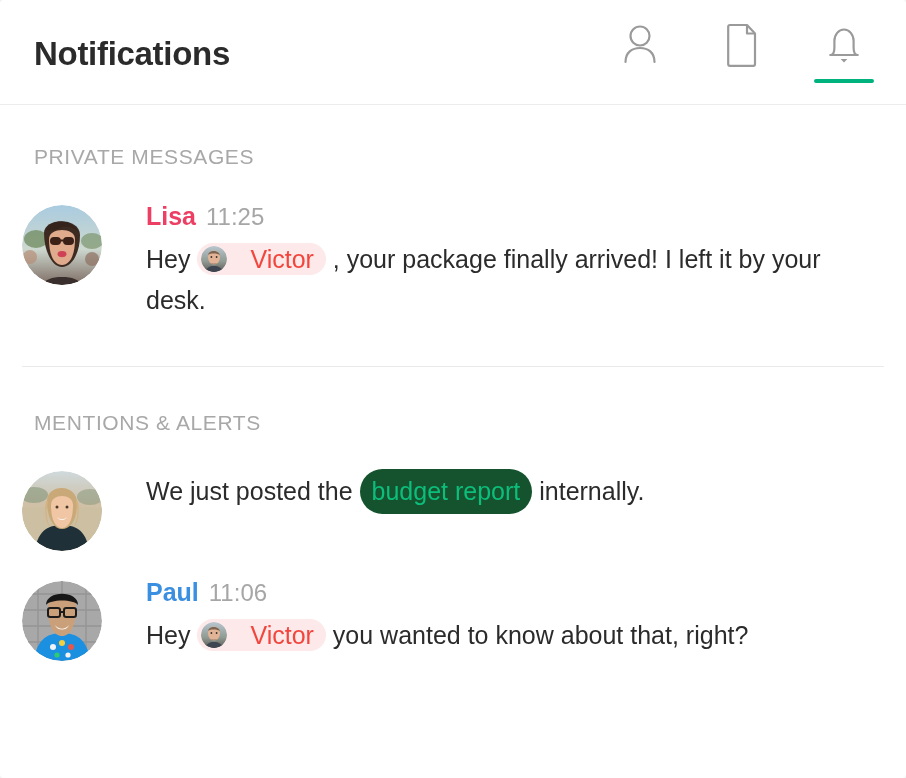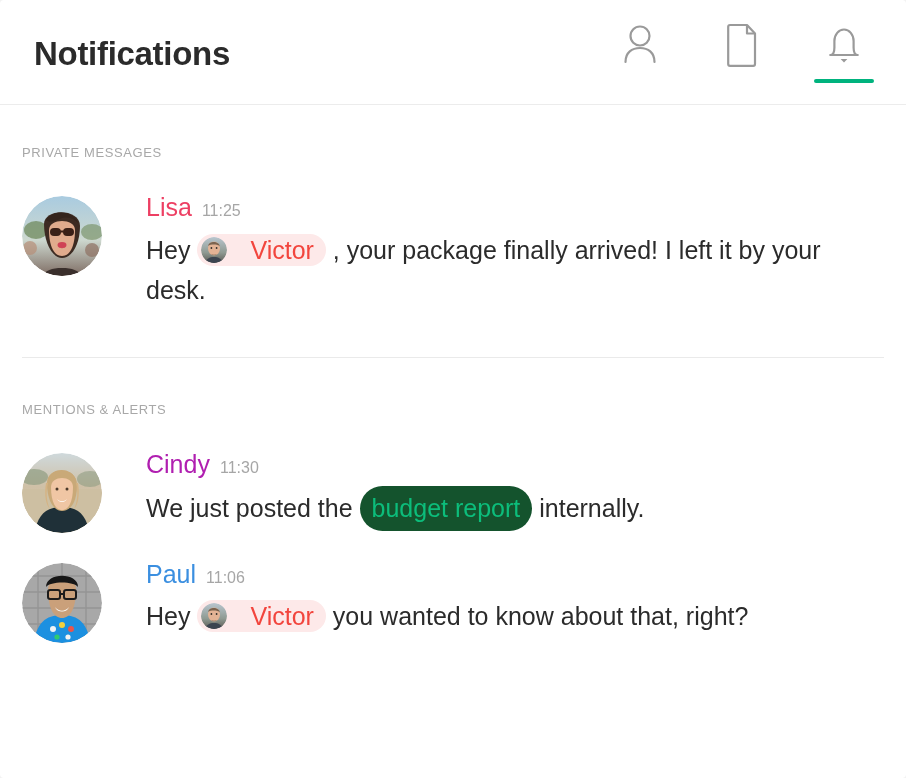--- a/index.html
+++ b/index.html
@@ -69,23 +69,24 @@
     height: 4px;
     border-radius: 2px;
     background: #00b37e;
   }
 
   
   .content { padding: 0; }
 
   .section-label {
     color: #a8a8a8;
-    font-size: 13px;
+    font-size: 21px;
     letter-spacing: 0.6px;
     padding-left: 22px;
+    margin-left: 12px;
   }
   .section-label.first { padding-top: 40px; }
   .section-label.second { padding-top: 0px; }
 
   .divider {
     height: 1px;
     background: #eaeaea;
     margin: 46px 22px 0 22px;
   }
 
@@ -112,28 +113,28 @@
   }
 
   .meta-row {
     display: flex;
     align-items: baseline;
     gap: 10px;
     margin-bottom: 8px;
   }
   .sender {
     font-size: 25px;
-    font-weight: normal;
+    font-weight: bold;
     line-height: 1.1;
   }
   .sender.lisa  { color: #ed3f63; }
   .sender.cindy { color: #b01fb0; }
   .sender.paul  { color: #3b8fe0; }
   .timestamp {
-    font-size: 16px;
+    font-size: 24px;
     color: #a6a6a6;
   }
 
   .msg-text {
     font-size: 25px;
     color: #2b2b2b;
     line-height: 1.62;
     max-width: 740px;
   }
 
@@ -315,24 +316,20 @@
             <path d="M26 26 C30 14 50 14 54 27 C48 22 34 21 26 26 Z" fill="#c9a978"></path>
             <path d="M24 30 C22 42 24 52 28 56 C24 48 24 38 26 30 Z" fill="#d5b383"></path>
             <path d="M56 30 C58 42 56 52 52 56 C56 48 56 38 54 30 Z" fill="#d5b383"></path>
             <circle cx="35" cy="36" r="1.5" fill="#4b3a2a"></circle>
             <circle cx="45" cy="36" r="1.5" fill="#4b3a2a"></circle>
             <path d="M35 46 C38 49 42 49 45 46 C43 50 37 50 35 46 Z" fill="#fff"></path>
           </g>
         </svg>
       </div>
       <div class="notif-body">
-        <div class="meta-row">
-          <span class="sender cindy">Cindy</span>
-          <span class="timestamp">11:30</span>
-        </div>
         <div class="msg-text">
           <span>We just posted the</span>
           <span class="pill-link">budget report</span>
           <span>internally.</span>
         </div>
       </div>
     </div>
 
     <div class="notif">
       <div class="avatar">

